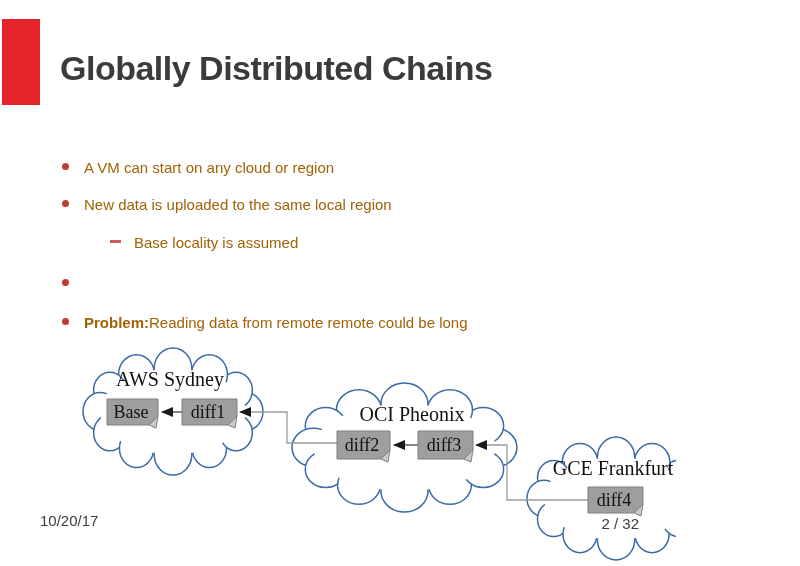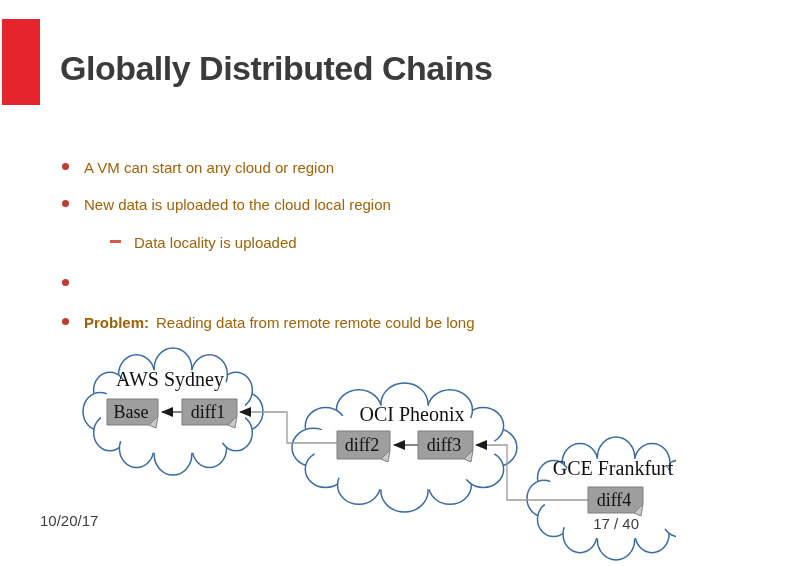--- a/index.html
+++ b/index.html
@@ -21,21 +21,21 @@
   }
   .row.sub { left:110px; }
   .dot {
     display:inline-block; width:7px; height:7px; border-radius:50%;
     margin-right:15px; vertical-align:middle; position:relative; top:-3px;
   }
   .dash {
     display:inline-block; width:11px; height:3px;
     margin-right:13px; vertical-align:middle; position:relative; top:-3px;
   }
-  .strong { font-weight:700; margin-right:7px; }
+  .strong { font-weight:700; }
   .diagram { position:absolute; left:0; top:340px; }
   .cloud-label {
     font-family:"Liberation Serif", serif; font-size:20px; fill:#111111;
     text-anchor:middle;
   }
   .node-label {
     font-family:"Liberation Serif", serif; font-size:18px; fill:#111111;
     text-anchor:middle;
   }
   .footer-date {
@@ -52,24 +52,24 @@
 
   <div class="accent-bar" style="background:#e5242c;"></div>
 
   <h1 class="title">Globally Distributed Chains</h1>
 
   <div>
     <div class="row" style="top:159px">
       <span class="dot" style="background:#c13b33"></span><span>A VM can start on any cloud or region</span>
     </div>
     <div class="row" style="top:196px">
-      <span class="dot" style="background:#c13b33"></span><span>New data is uploaded to the cloud local region</span>
+      <span class="dot" style="background:#c13b33"></span><span>New data is uploaded to the same local region</span>
     </div>
     <div class="row sub" style="top:234px">
-      <span class="dash" style="background:#d05a52"></span><span>Data locality is uploaded</span>
+      <span class="dash" style="background:#d05a52"></span><span>Base locality is assumed</span>
     </div>
     <div class="row" style="top:275px">
       <span class="dot" style="background:#c13b33"></span>
     </div>
     <div class="row" style="top:314px">
       <span class="dot" style="background:#c13b33"></span><span class="strong">Problem:</span><span>Reading data from remote remote could be long</span>
     </div>
   </div>
 
   <svg class="diagram" width="800" height="226" viewBox="0 340 800 226">
@@ -131,15 +131,15 @@
       <polygon points="634,513 643,504 641,516" fill="#c9c9c9" stroke="#7f7f7f"></polygon>
       <text class="node-label" x="614" y="506">diff4</text>
     </g>
 
     <text class="cloud-label" x="170" y="386">AWS Sydney</text>
     <text class="cloud-label" x="412" y="421">OCI Pheonix</text>
     <text class="cloud-label" x="613" y="475">GCE Frankfurt</text>
   </svg>
 
   <div class="footer-date">10/20/17</div>
-  <div class="footer-page">17 / 40</div>
+  <div class="footer-page">2 / 32</div>
 
 </div>
 
 </body></html>

